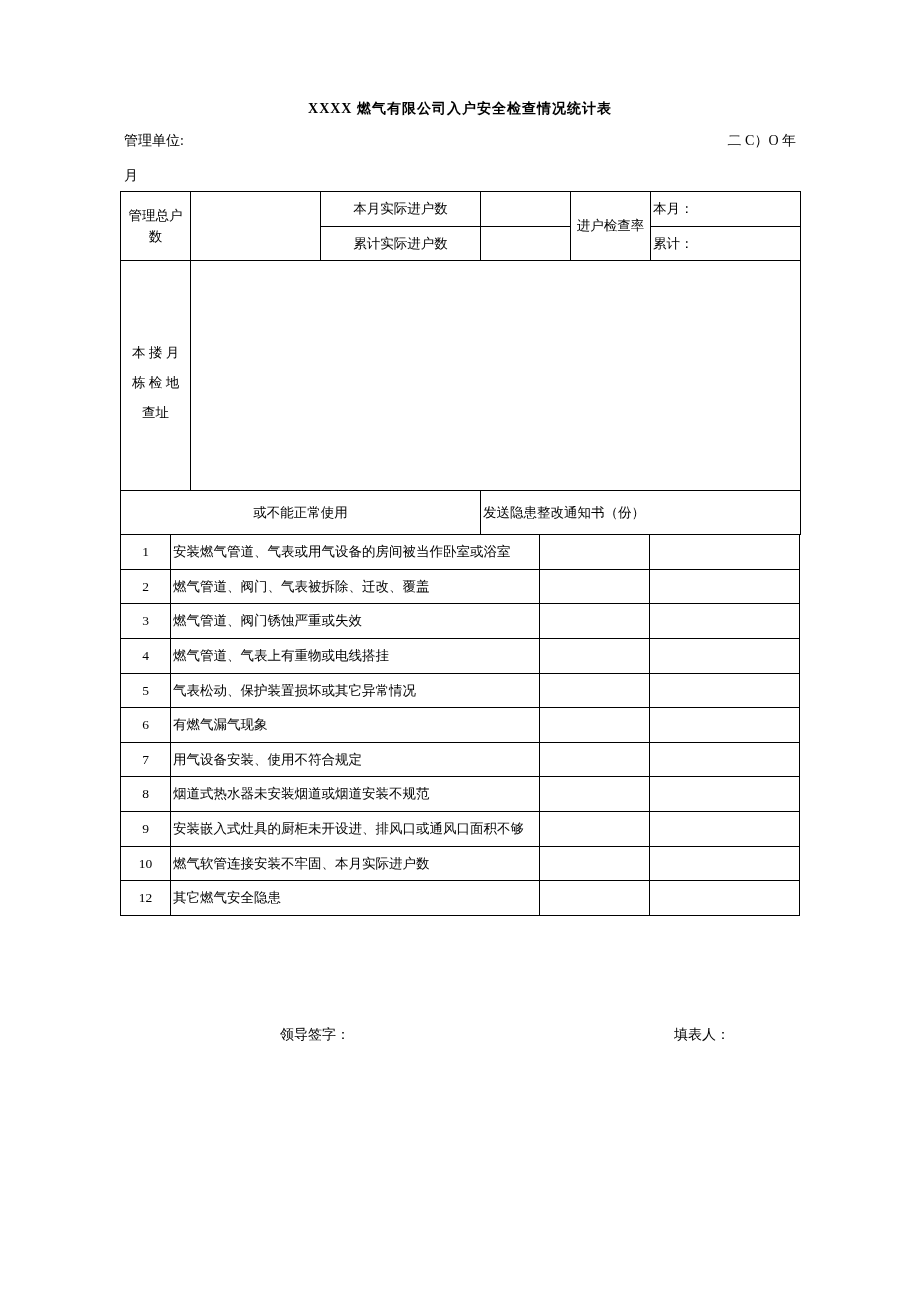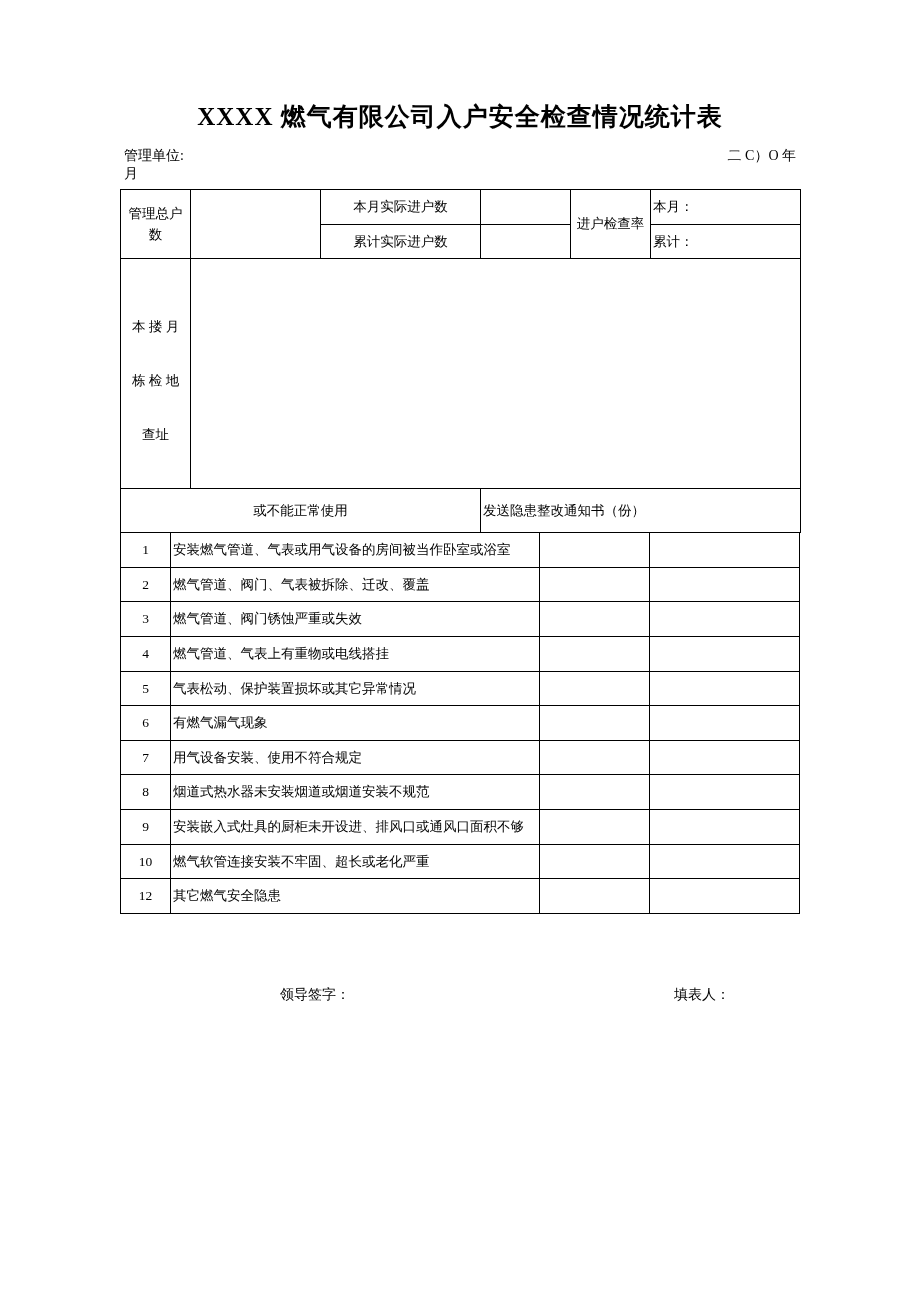--- a/index.html
+++ b/index.html
@@ -7,30 +7,30 @@
       font-family: "SimSun", "宋体", serif;
       background: #fff;
       color: #000;
       width: 920px;
       margin: 0 auto;
       padding: 100px 120px 60px 120px;
       font-size: 14px;
     }
     .title {
       text-align: center;
-      font-size: 25px;
+      font-size: 14px;
       font-weight: bold;
       margin-bottom: 14px;
       letter-spacing: 1px;
     }
     .meta-row {
       display: flex;
       justify-content: space-between;
       font-size: 14px;
-      margin-bottom: 0;
+      margin-bottom: 17px;
       padding: 0 4px;
     }
     .meta-month {
       font-size: 14px;
       padding: 0 4px 6px 4px;
     }
     table {
       width: 100%;
       border-collapse: collapse;
       table-layout: fixed;
@@ -43,29 +43,29 @@
       vertical-align: middle;
       line-height: 1.6;
       word-break: break-all;
     }
     .col-num { width: 50px; }
     .left { text-align: left; padding-left: 2px; }
     .vstack {
       display: flex;
       flex-direction: column;
       align-items: center;
-      gap: 28px;
+      gap: 4px;
       line-height: 1.9;
       margin-top: 14px;
     }
     .tall { height: 230px; }
     .footer {
       display: flex;
       justify-content: space-between;
-      margin-top: 72px;
+      margin-top: 110px;
       padding: 0 70px 0 160px;
       font-size: 14px;
     }
   </style>
 </head>
 <body>
 
 <div class="title">XXXX 燃气有限公司入户安全检查情况统计表</div>
 
 <div class="meta-row">
@@ -172,21 +172,21 @@
         <td></td>
       </tr>
   <tr>
         <td>9</td>
         <td class="left">安装嵌入式灶具的厨柜未开设进、排风口或通风口面积不够</td>
         <td></td>
         <td></td>
       </tr>
   <tr>
         <td>10</td>
-        <td class="left">燃气软管连接安装不牢固、超长或老化严重</td>
+        <td class="left">燃气软管连接安装不牢固、本月实际进户数</td>
         <td></td>
         <td></td>
       </tr>
   <tr>
         <td>12</td>
         <td class="left">其它燃气安全隐患</td>
         <td></td>
         <td></td>
       </tr>
 </tbody>

